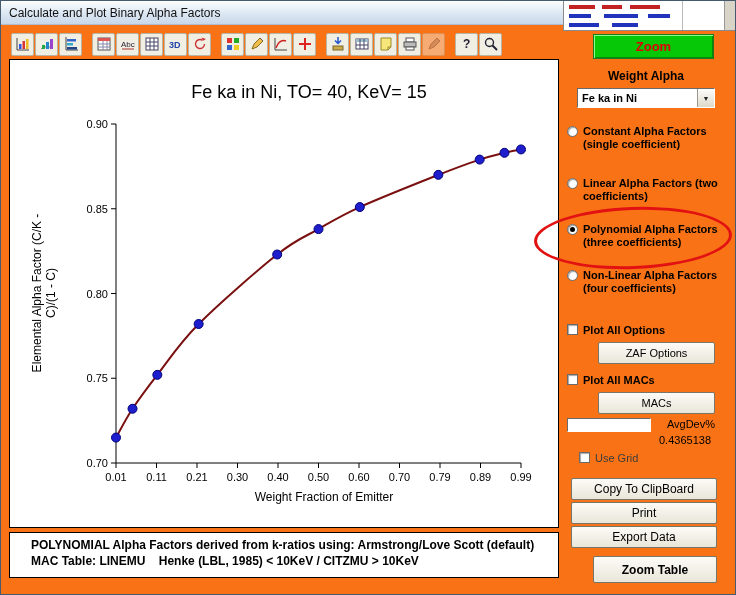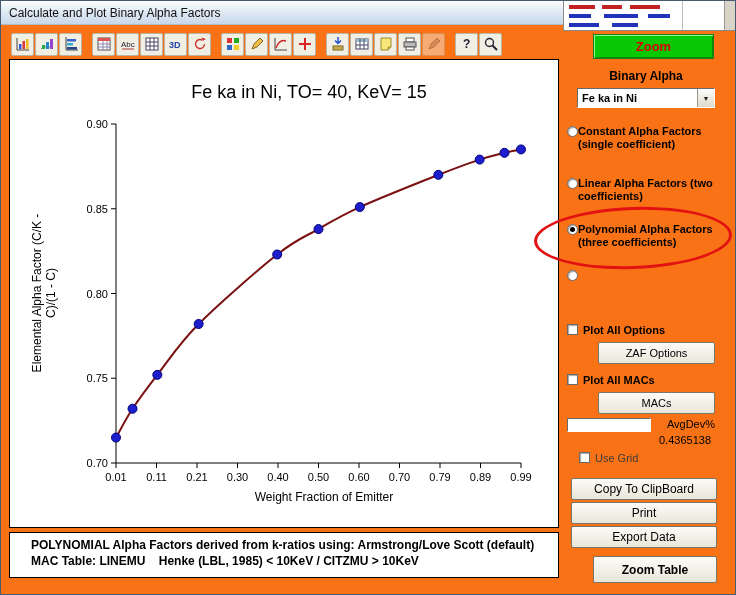--- a/index.html
+++ b/index.html
@@ -48,21 +48,21 @@
                border:1px solid #1f7a1f; box-shadow:inset 1px 1px 0 #86ff86, inset -1px -1px 0 #058a05;
                color:#E00000; font-weight:bold; font-size:13px; display:flex; align-items:center; justify-content:center; cursor:default; }
   .binary-alpha { position:absolute; left:576px; top:68px; width:138px; text-align:center;
                   font-weight:bold; font-size:12px; color:#000; }
   .combo { position:absolute; left:576px; top:87px; width:138px; height:20px; background:#fff;
            border:1px solid; border-color:#6a6a6a #fff #fff #6a6a6a; display:flex; }
   .combo-text { flex:1; font-size:11px; font-weight:bold; padding:3px 4px; white-space:nowrap; overflow:hidden; }
   .combo-arrow { width:17px; background:linear-gradient(#FDFDFB,#DDD9CA); border-left:1px solid #9a9688;
                  display:flex; align-items:center; justify-content:center; font-size:7px; color:#222; }
 
-  .radio { position:absolute; left:566px; width:160px; display:flex; }
+  .radio { position:absolute; left:566px; width:160px; display:flex; gap:5px; }
   .rb { width:11px; height:11px; border-radius:50%; background:#fff; border:1px solid #6a6a6a;
         box-shadow:inset 1px 1px 1px rgba(0,0,0,.35); flex:none; margin-top:1px; position:relative; }
   .radio.sel .rb::after { content:""; position:absolute; left:2px; top:2px; width:5px; height:5px; border-radius:50%; background:#000; }
   .rlabel { font-size:11px; font-weight:bold; line-height:13px; color:#000; }
 
   .chk-row { position:absolute; left:566px; display:flex; gap:5px; align-items:flex-start; }
   .cb { width:11px; height:11px; background:#fff; border:1px solid #6a6a6a;
         box-shadow:inset 1px 1px 1px rgba(0,0,0,.35); flex:none; }
   .clabel { font-size:11px; font-weight:bold; color:#000; }
   .usegrid .clabel { font-weight:normal; color:#3c3c3c; }
@@ -293,41 +293,42 @@
     <div class="xlabel">Weight Fraction of Emitter</div>
   </div>
 
   <div class="status-box">
     <div>POLYNOMIAL Alpha Factors derived from k-ratios using: Armstrong/Love Scott (default)</div>
     <div>MAC Table: LINEMU    Henke (LBL, 1985) &lt; 10KeV / CITZMU &gt; 10KeV</div>
   </div>
 
   <button class="close-btn">Zoom</button>
 
-  <div class="binary-alpha">Binary Alpha</div>
+  <div class="binary-alpha">Weight Alpha</div>
 
   <div class="combo">
     <div class="combo-text">Fe ka in Ni</div>
     <div class="combo-arrow">▼</div>
   </div>
 
   <div class="radio" style="top:124px;">
     <span class="rb"></span>
     <span class="rlabel">Constant Alpha Factors (single coefficient)</span>
   </div>
   <div class="radio" style="top:176px;">
     <span class="rb"></span>
     <span class="rlabel">Linear Alpha Factors (two coefficients)</span>
   </div>
   <div class="radio sel" style="top:222px;">
     <span class="rb"></span>
     <span class="rlabel">Polynomial Alpha Factors (three coefficients)</span>
   </div>
   <div class="radio" style="top:268px;">
     <span class="rb"></span>
+    <span class="rlabel">Non-Linear Alpha Factors (four coefficients)</span>
   </div>
 
   <div class="chk-row" style="top:323px;">
     <span class="cb"></span>
     <span class="clabel">Plot All Options</span>
   </div>
   <button class="wbtn zaf">ZAF Options</button>
 
   <div class="chk-row" style="top:373px;justify-content:flex-end;">
     <span class="cb"></span>

